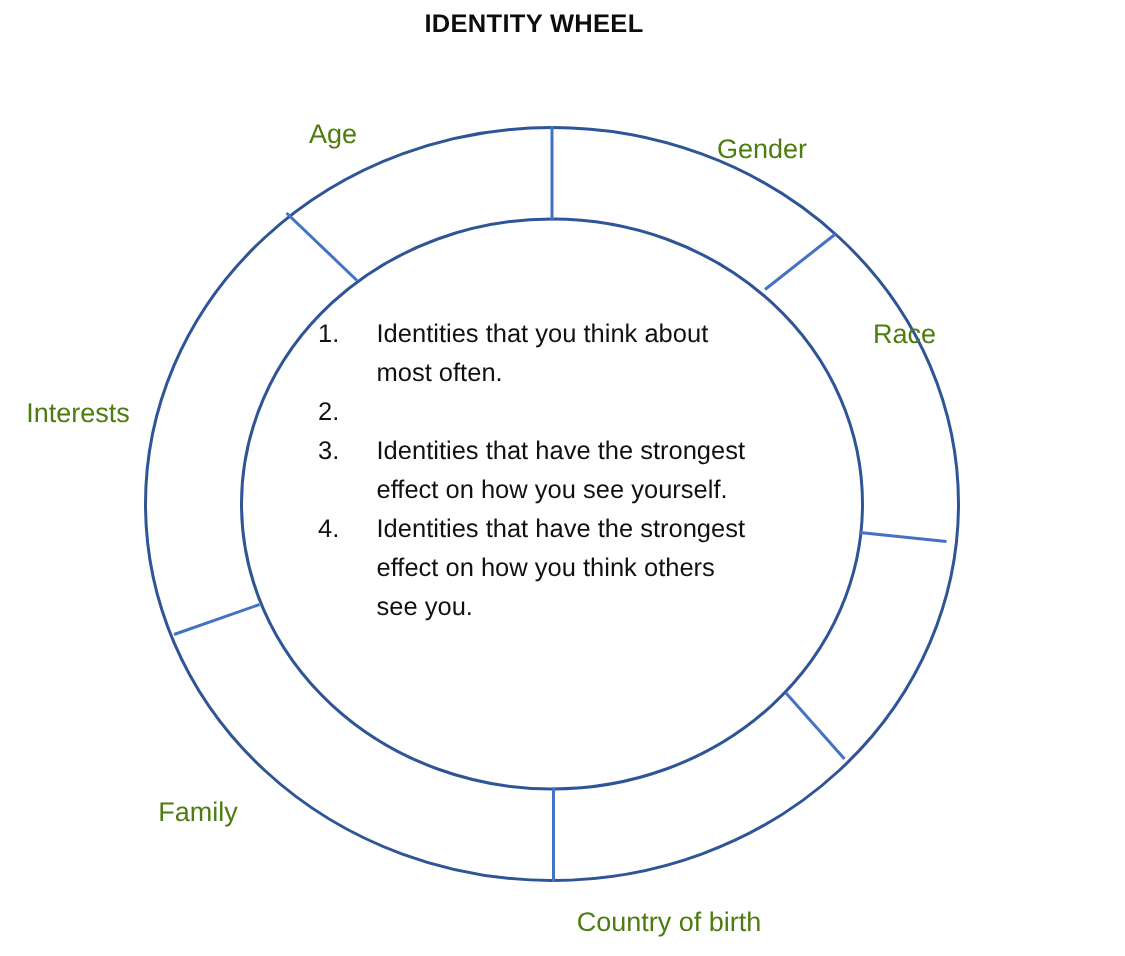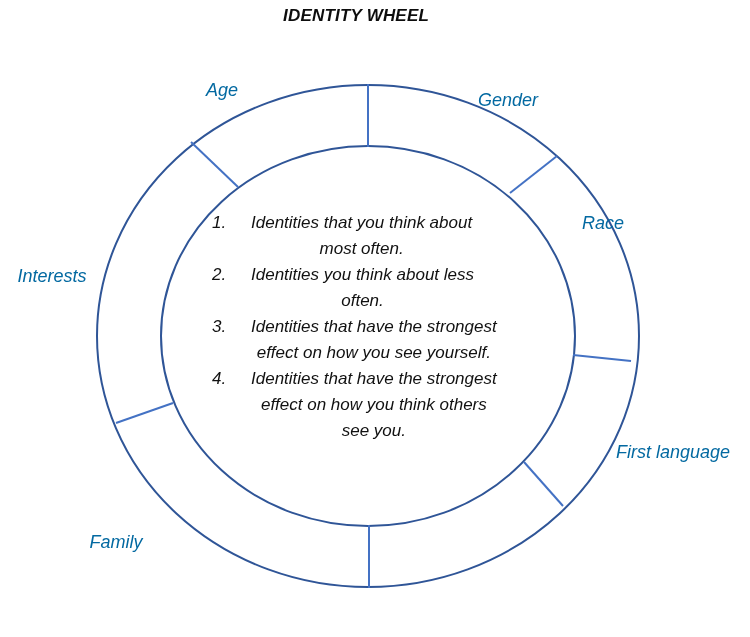--- a/index.html
+++ b/index.html
@@ -9,21 +9,20 @@
     width: 750px;
     height: 637px;
     overflow: hidden;
     font-family: "Liberation Sans", sans-serif;
   }
   .canvas {
     position: relative;
     width: 689px;
     height: 637px;
     background: #ffffff;
-    font-style: italic;
   }
   .wheel-svg {
     position: absolute;
     left: 0;
     top: 0;
   }
   .title {
     position: absolute;
     left: 356px;
     top: 6px;
@@ -31,21 +30,21 @@
     font-size: 17px;
     font-weight: bold;
     color: #0d0d0d;
     letter-spacing: 0.2px;
     white-space: nowrap;
   }
   .seg-label {
     position: absolute;
     transform: translate(-50%, -50%);
     font-size: 18px;
-    color: #0369a1;
+    color: #4d7c0f;
     white-space: nowrap;
     text-align: center;
   }
   .center-list {
     position: absolute;
     left: 212px;
     top: 210px;
     width: 320px;
     list-style: none;
     margin: 0;
@@ -56,21 +55,20 @@
   }
   .center-list li {
     display: flex;
     align-items: flex-start;
   }
   .center-list .num {
     flex: 0 0 39px;
   }
   .center-list .itm-text {
     white-space: pre-line;
-    text-align: center;
   }
 </style>
 </head>
 <body>
 
 <div class="canvas">
 
   <svg class="wheel-svg" width="750" height="637" viewBox="0 0 750 637">
     <ellipse cx="368" cy="336" rx="271" ry="251" fill="none" stroke-width="2" stroke="#2F5597"></ellipse>
     <ellipse cx="368" cy="336" rx="207" ry="190" fill="none" stroke-width="2" stroke="#2F5597"></ellipse>
@@ -81,34 +79,32 @@
     <line x1="369" y1="588" x2="369" y2="525" stroke-width="2" stroke="#4472C4"></line>
     <line x1="116" y1="423" x2="173" y2="403" stroke-width="2" stroke="#4472C4"></line>
     <line x1="191" y1="142" x2="238" y2="187" stroke-width="2" stroke="#4472C4"></line>
   </svg>
 
   <div class="title">IDENTITY WHEEL</div>
 
   <div class="seg-label" style="left:222px; top:90px;">Age</div>
   <div class="seg-label" style="left:508px; top:100px;">Gender</div>
   <div class="seg-label" style="left:603px; top:223px;">Race</div>
-  <div class="seg-label" style="left:673px; top:452px;">First language</div>
-  <div class="seg-label" style="left:116px; top:542px;">Family</div>
+  <div class="seg-label" style="left:446px; top:615px;">Country of birth</div>
+  <div class="seg-label" style="left:132px; top:542px;">Family</div>
   <div class="seg-label" style="left:52px; top:276px;">Interests</div>
 
   <ol class="center-list">
     <li>
       <span class="num">1.</span>
       <span class="itm-text">Identities that you think about
 most often.</span>
     </li>
     <li>
       <span class="num">2.</span>
-      <span class="itm-text">Identities you think about less
-often.</span>
     </li>
     <li>
       <span class="num">3.</span>
       <span class="itm-text">Identities that have the strongest
 effect on how you see yourself.</span>
     </li>
     <li>
       <span class="num">4.</span>
       <span class="itm-text">Identities that have the strongest
 effect on how you think others

